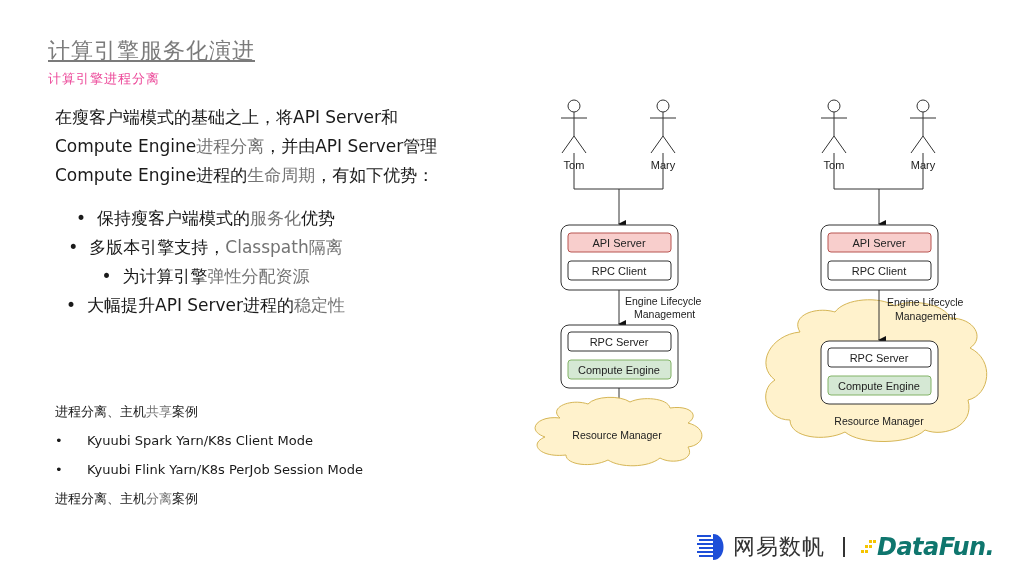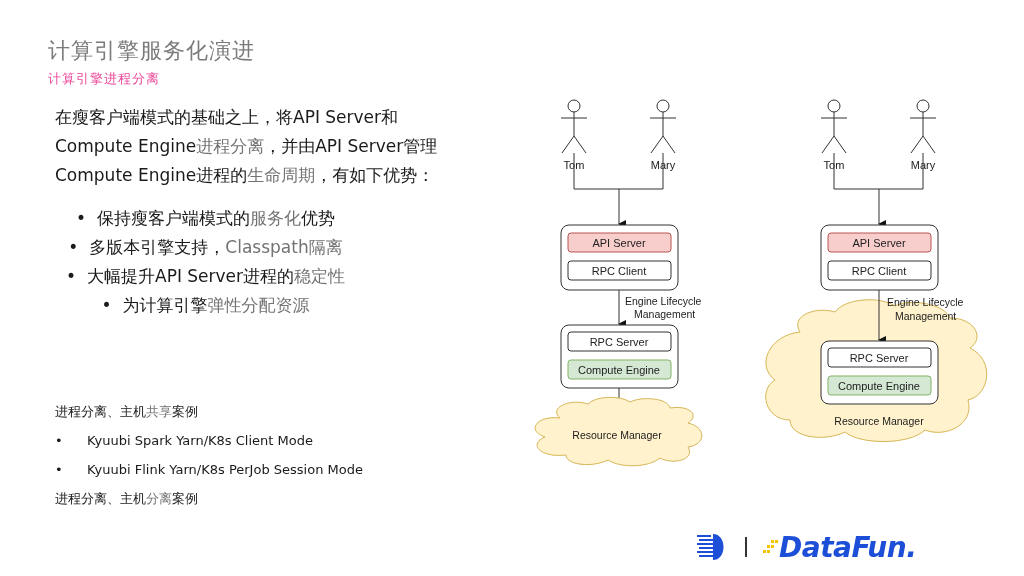--- a/index.html
+++ b/index.html
@@ -1,51 +1,51 @@
 <!DOCTYPE html>
 <html><head>
 <meta charset="utf-8">
 <style>
   html, body { margin: 0; padding: 0; }
   body { width: 1024px; height: 576px; background: #ffffff; position: relative; overflow: hidden;
          font-family: "DejaVu Sans", "Liberation Sans", sans-serif; color: #1a1a1a; }
   .abs { position: absolute; }
-  .title { left: 48px; top: 36px; font-size: 22px; color: #7b7b7b; letter-spacing: 1px; white-space: nowrap; }
+  .title { left: 48px; top: 36px; font-size: 22px; color: #7b7b7b; letter-spacing: 1px; white-space: nowrap; text-decoration: underline; }
   .subtitle { left: 48px; top: 70px; font-size: 13px; color: #ec4899; letter-spacing: 1px; white-space: nowrap; }
   .intro { left: 55px; top: 103px; font-size: 17px; line-height: 29px; color: #1a1a1a; }
   .intro .line { white-space: nowrap; }
   .hl { color: #737373; }
   .bullets { left: 55px; top: 204px; font-size: 17px; color: #1a1a1a; text-align: center; }
   .bullets .row { height: 29px; line-height: 29px; white-space: nowrap; position: relative; }
   .bullets .dot, .cases .dot { display: inline-block; width: 32px; }
   .cases { left: 55px; top: 397px; font-size: 13px; color: #1a1a1a; }
   .cases .row { height: 29px; line-height: 29px; white-space: nowrap; }
   svg text { font-family: "Liberation Sans", sans-serif; }
   .brand { left: 697px; top: 530px; height: 34px; display: flex; align-items: center; }
   .brand-name { font-size: 22px; color: #333; margin-left: 6px; letter-spacing: 1px; }
   .brand-sep { width: 2px; height: 20px; background: #333; margin: 0 14px 0 18px; }
-  .datafun { font-size: 28px; font-weight: bold; font-style: italic; color: #1d4ed8; font-family: "DejaVu Sans", sans-serif; letter-spacing: -0.5px; }
+  .datafun { font-size: 24px; font-weight: bold; font-style: italic; color: #0f766e; font-family: "DejaVu Sans", sans-serif; letter-spacing: -0.5px; }
 </style>
 </head>
 <body>
 
 <div class="abs title">计算引擎服务化演进</div>
 <div class="abs subtitle">计算引擎进程分离</div>
 
 <div class="abs intro">
   <div class="line">在瘦客户端模式的基础之上，将API Server和</div>
   <div class="line"><span>Compute Engine</span><span class="hl">进程分离</span><span>，并由API Server管理</span></div>
   <div class="line"><span>Compute Engine进程的</span><span class="hl">生命周期</span><span>，有如下优势：</span></div>
 </div>
 
 <div class="abs bullets">
   <div class="row"><span class="dot">•</span><span>保持瘦客户端模式的</span><span class="hl">服务化</span><span>优势</span></div>
   <div class="row"><span class="dot">•</span><span>多版本引擎支持，</span><span class="hl">Classpath隔离</span><span></span></div>
+  <div class="row"><span class="dot">•</span><span>为计算引擎</span><span class="hl">弹性分配资源</span><span></span></div>
   <div class="row"><span class="dot">•</span><span>大幅提升API Server进程的</span><span class="hl">稳定性</span><span></span></div>
-  <div class="row"><span class="dot">•</span><span>为计算引擎</span><span class="hl">弹性分配资源</span><span></span></div>
 </div>
 
 <div class="abs cases">
   <div class="row"><span>进程分离、主机</span><span class="hl">共享</span><span>案例</span></div>
   <div class="row"><span class="dot">•</span><span>Kyuubi Spark Yarn/K8s Client Mode</span></div>
   <div class="row"><span class="dot">•</span><span>Kyuubi Flink Yarn/K8s PerJob Session Mode</span></div>
   <div class="row"><span>进程分离、主机</span><span class="hl">分离</span><span>案例</span></div>
 </div>
 
 <svg class="abs" style="left:0;top:0" width="1024" height="576">
@@ -151,20 +151,21 @@
     <g fill="#1e4fd8">
       <rect x="0" y="2" width="14" height="2"></rect>
       <rect x="2" y="6" width="14" height="2"></rect>
       <rect x="0" y="10" width="16" height="2"></rect>
       <rect x="2" y="14" width="14" height="2"></rect>
       <rect x="0" y="18" width="16" height="2"></rect>
       <rect x="2" y="22" width="14" height="2"></rect>
       <path d="M16,1 C30,1 30,27 16,27 Z"></path>
     </g>
   </svg>
+  <span class="brand-name">网易数帆</span>
   <span class="brand-sep"></span>
   <svg width="18" height="20">
     <g fill="#f5c400">
       <rect x="10" y="3" width="3" height="3"></rect>
         <rect x="14" y="3" width="3" height="3"></rect>
       <rect x="6" y="8" width="3" height="3"></rect>
         <rect x="10" y="8" width="3" height="3"></rect>
       <rect x="2" y="13" width="3" height="3"></rect>
         <rect x="6" y="13" width="3" height="3"></rect>
     </g>

